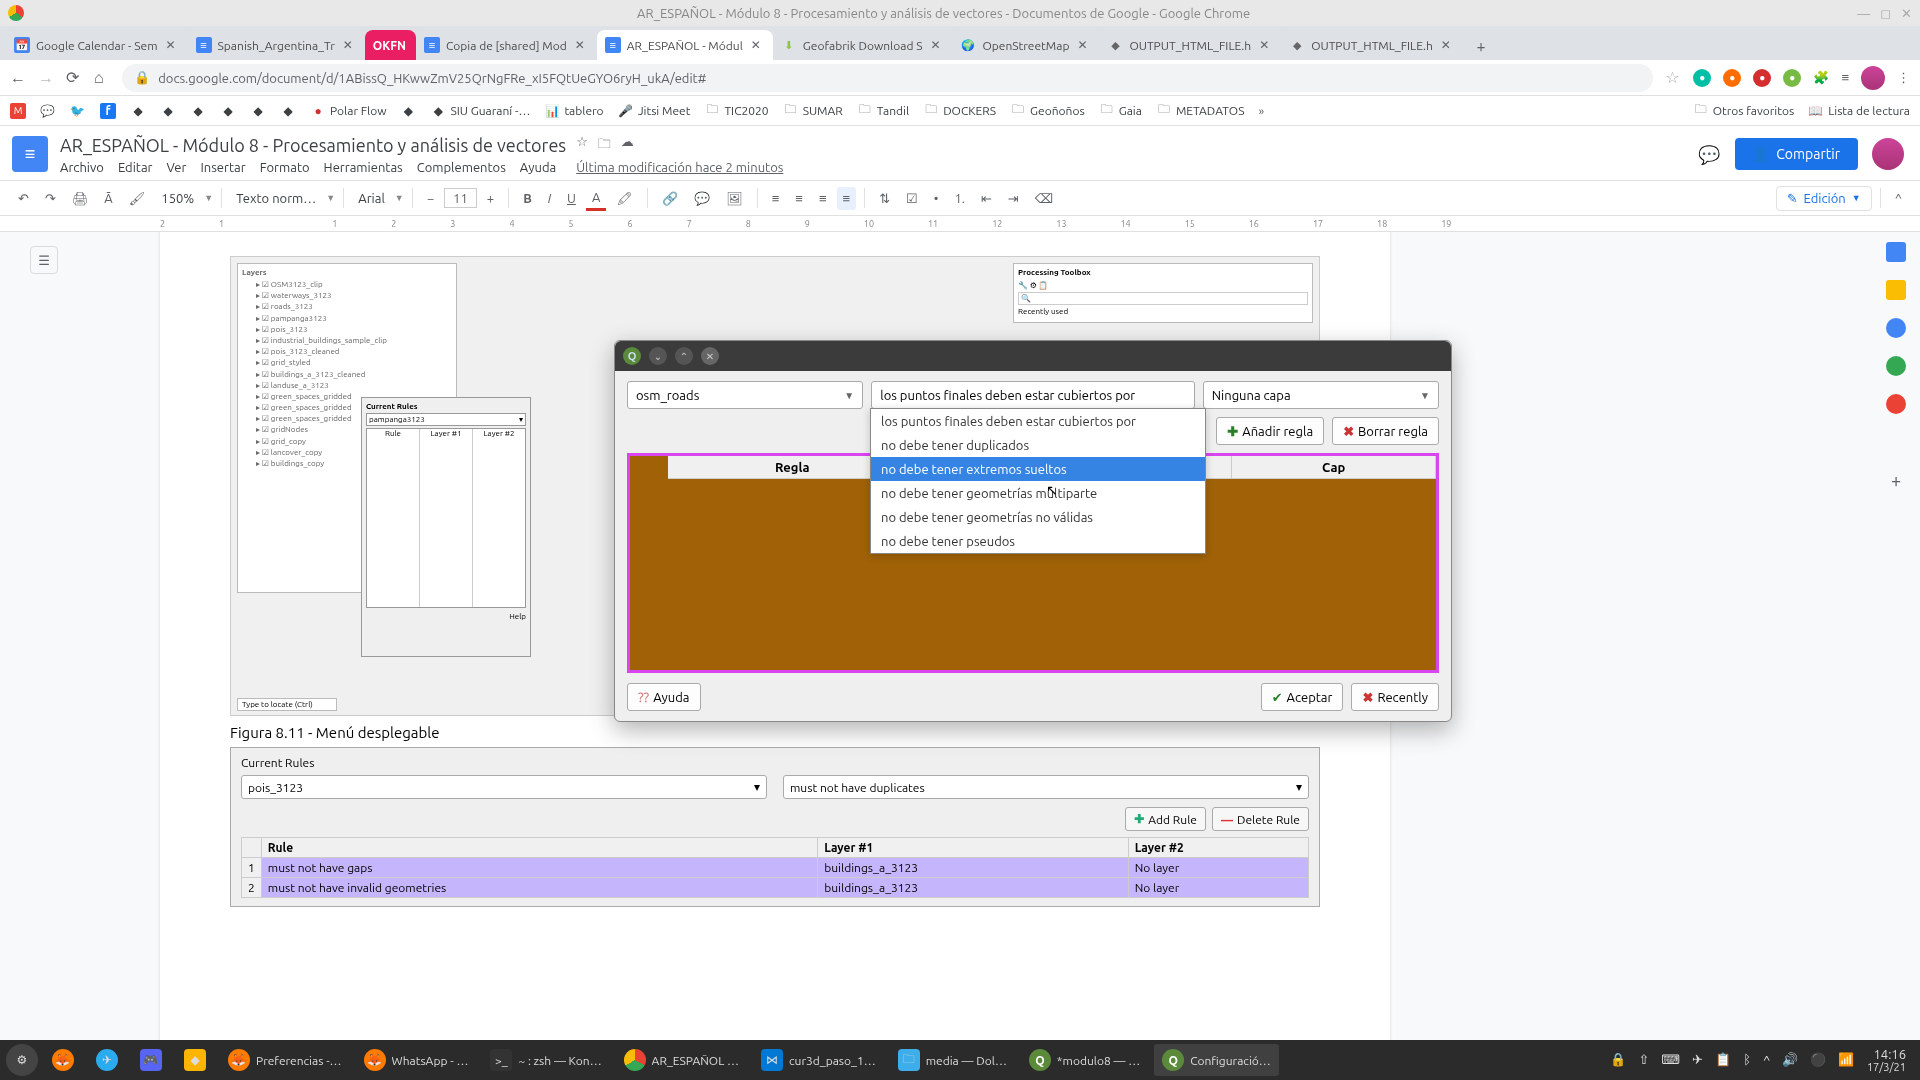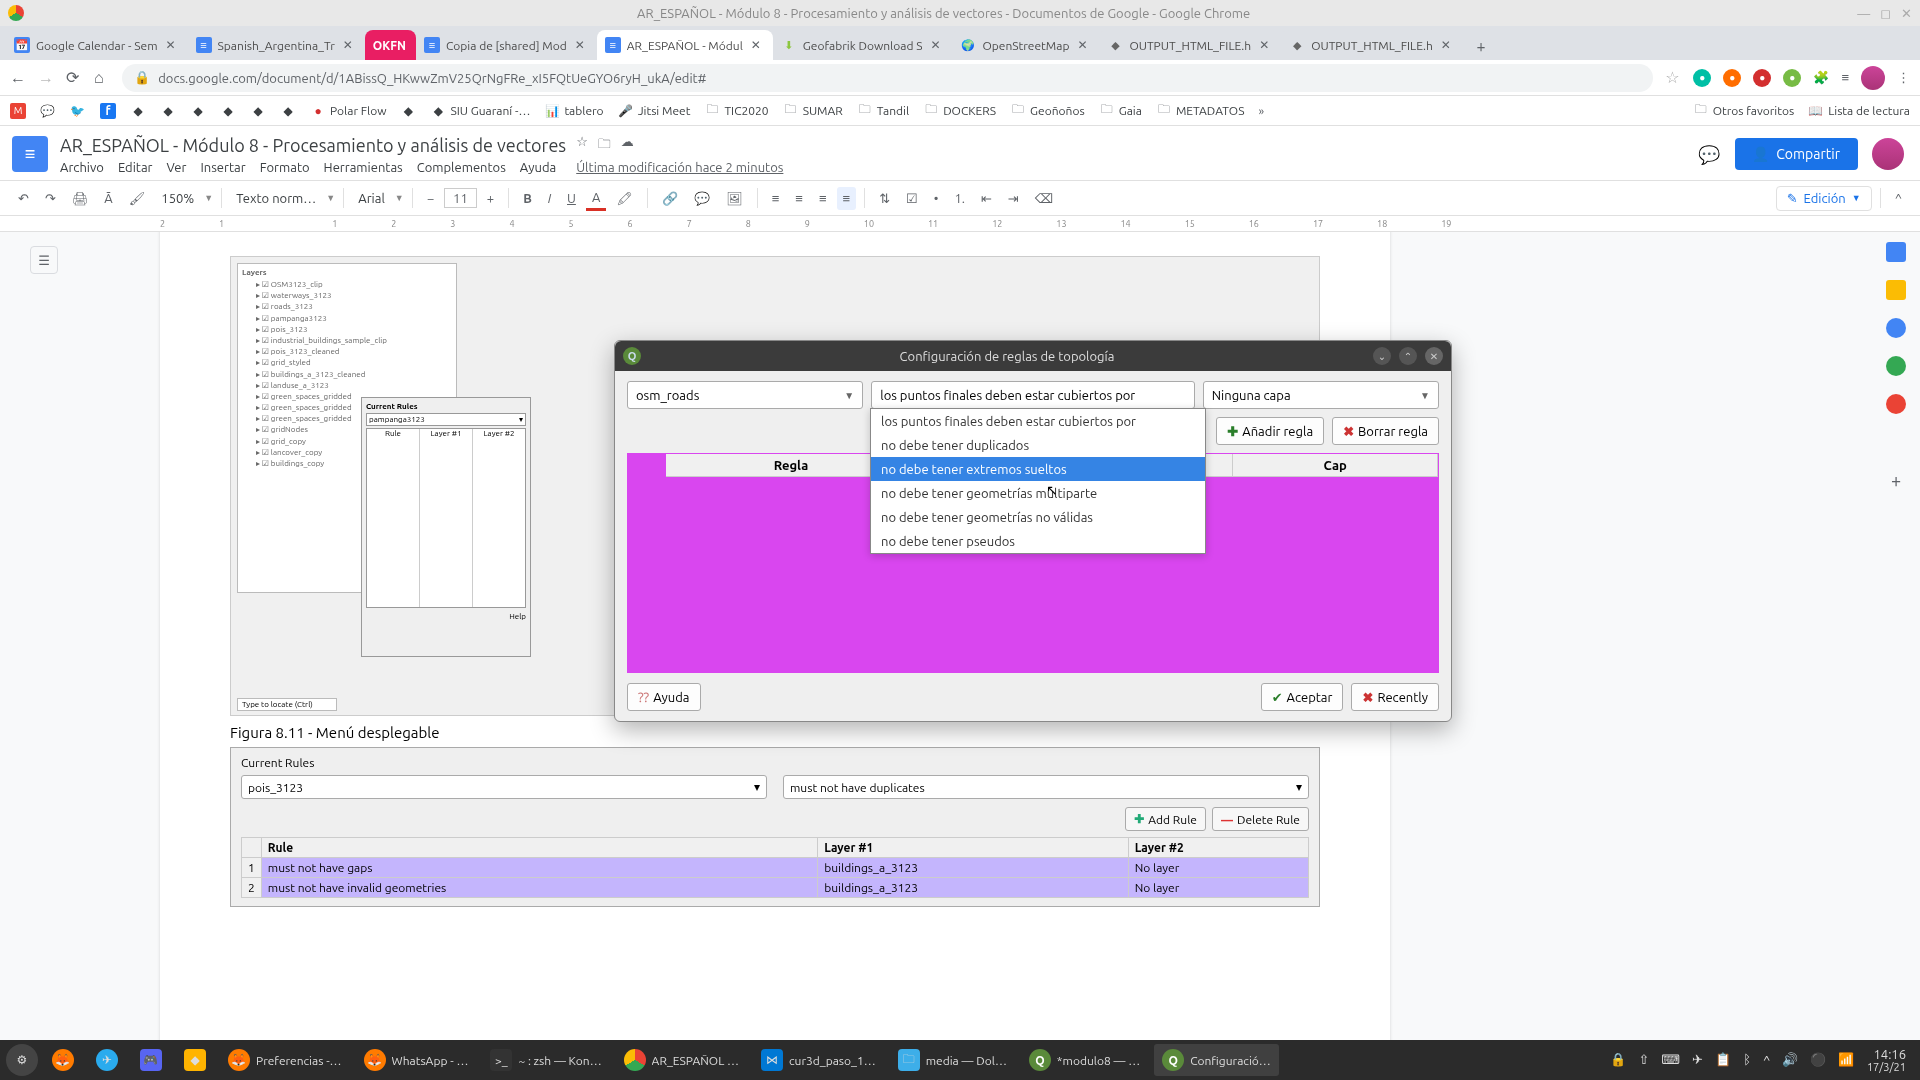--- a/index.html
+++ b/index.html
@@ -107,21 +107,21 @@
 .qgis-body { padding: 10px 12px; }
 .qgis-body .section { font-size: 13px; color: #333; margin-bottom: 6px; }
 .qgis-row { display: flex; gap: 8px; margin-bottom: 8px; }
 .qgis-combo { flex: 1; height: 28px; border: 1px solid #aaa; background: #fff; display: flex; align-items: center; justify-content: space-between; padding: 0 8px; font-size: 13px; border-radius: 3px; position: relative; }
 .qgis-combo.wide { flex: 1.4; }
 .qgis-combo .arrow { color: #666; font-size: 10px; }
 .qgis-action-row { display: flex; justify-content: flex-end; gap: 8px; margin-bottom: 8px; }
 .qgis-btn { height: 28px; border: 1px solid #aaa; background: #fdfdfd; padding: 0 10px; display: flex; align-items: center; gap: 4px; font-size: 13px; border-radius: 3px; }
 .qgis-btn .plus { color: #2a7e2a; font-weight: bold; }
 .qgis-btn .x { color: #c33; font-weight: bold; }
-.qgis-table-wrap { border: 1px solid #d946ef; height: 220px; background: #d946ef; margin-bottom: 10px; padding-left: 38px; }
+.qgis-table-wrap { border: 3px solid #d946ef; height: 220px; background: #a16207; margin-bottom: 10px; padding-left: 38px; }
 .qgis-table-wrap table { width: 100%; border-collapse: collapse; font-size: 13px; }
 .qgis-table-wrap th { background: #f0f0f0; border-right: 1px solid #ccc; border-bottom: 1px solid #ccc; padding: 4px 12px; text-align: center; }
 .qgis-footer { display: flex; justify-content: space-between; }
 .qgis-footer .right { display: flex; gap: 8px; }
 
 
 .qgis-dropdown { position: absolute; left: 870px; top: 408px; width: 336px; background: #fff; border: 1px solid #888; z-index: 60; box-shadow: 0 2px 8px rgba(0,0,0,.2); }
 .qgis-dropdown .opt { padding: 5px 10px; font-size: 13px; color: #333; }
 .qgis-dropdown .opt.sel { background: #3584e4; color: #fff; }
 .cursor { position: absolute; left: 1046px; top: 482px; z-index: 70; font-size: 14px; color: #000; pointer-events: none; }
@@ -452,20 +452,26 @@
               <div class="item">▸ ☑ buildings_a_3123_cleaned</div>
               <div class="item">▸ ☑ landuse_a_3123</div>
               <div class="item">▸ ☑ green_spaces_gridded</div>
               <div class="item">▸ ☑ green_spaces_gridded</div>
               <div class="item">▸ ☑ green_spaces_gridded</div>
               <div class="item">▸ ☑ gridNodes</div>
               <div class="item">▸ ☑ grid_copy</div>
               <div class="item">▸ ☑ lancover_copy</div>
               <div class="item">▸ ☑ buildings_copy</div>
             </div>
+        </div>
+        <div class="mini-processing">
+          <div style="font-weight:bold">Processing Toolbox</div>
+          <div style="margin-top:4px">🔧 ⚙ 📋</div>
+          <div style="border:1px solid #ccc;margin-top:2px;padding:1px 2px">🔍</div>
+          <div style="margin-top:2px">Recently used</div>
         </div>
         <div class="mini-rules">
           <div style="font-weight:bold">Current Rules</div>
           <div style="border:1px solid #999;background:#fff;padding:1px 2px;margin:2px 0;display:flex;justify-content:space-between">
               <span>pampanga3123</span>
               <span>▾</span>
             </div>
           <div style="border:1px solid #999;background:#fff;height:180px;display:flex">
               <div style="flex:1;border-right:1px solid #ccc;text-align:center">Rule</div>
               <div style="flex:1;border-right:1px solid #ccc;text-align:center">Layer #1</div>
@@ -526,21 +532,20 @@
         </div>
       </div>
     </div>
 
   </div>
 </div>
 
 <div class="qgis-dialog">
   <div class="qgis-titlebar">
     <div class="qicon">Q</div>
-    <div class="ttl">Configuración de reglas de topología</div>
     <div class="winbtn">⌄</div>
     <div class="winbtn">⌃</div>
     <div class="winbtn" style="background:#666">✕</div>
   </div>
   <div class="qgis-body">
     <div class="qgis-row">
       <div class="qgis-combo">
         <span>osm_roads</span>
           <span class="arrow">▼</span>
       </div>

